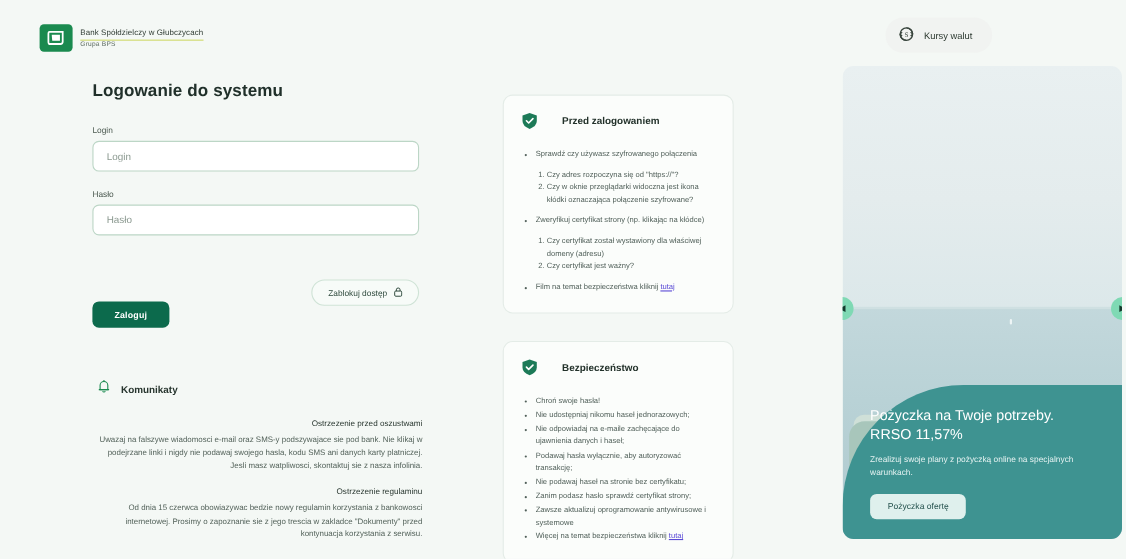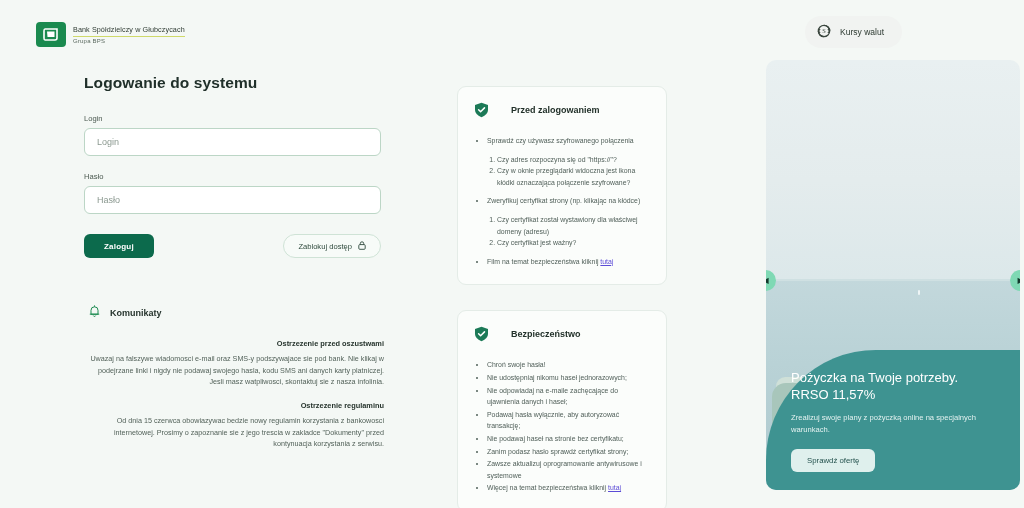--- a/index.html
+++ b/index.html
@@ -47,35 +47,35 @@
     padding: 0 12px; font-size: 9px; color: #3b4a41;
     font-family: "Liberation Sans", sans-serif; outline: none;
   }
   .field-input::placeholder { color: #8b9990; }
   .form-gap-1 { height: 22px; }
   .form-gap-2 { height: 16px; }
   .btn-row { display: flex; align-items: center; justify-content: space-between; width: 297px; margin-top: 20px; }
   .btn-login {
     background: #0c6a4c; color: #ffffff; border: none; border-radius: 6px;
     height: 24px; padding: 0 20px; font-size: 8px; font-weight: 700;
-    cursor: pointer; font-family: "Liberation Sans", sans-serif; letter-spacing: .2px;
+    cursor: pointer; font-family: "Liberation Sans", sans-serif; letter-spacing: .2px; margin-top: 40px;
   }
   .btn-block {
     background: #f7fbf8; color: #2f4a3d; border: 1px solid #cfe3d6; border-radius: 14px;
     height: 24px; padding: 0 14px; font-size: 7.6px;
     display: flex; align-items: center; gap: 6px; cursor: pointer;
     font-family: "Liberation Sans", sans-serif;
   }
 
   
   .notices { margin-top: 46px; width: 300px; text-align: right; }
   .notices-head { display: flex; align-items: center; gap: 9px; margin-bottom: 17px; padding-left: 4px; }
   .notices-head .ttl { font-size: 9px; font-weight: 700; color: #27352e; }
   .notice-block { margin-bottom: 13px; }
-  .notice-title { font-size: 7.4px; font-weight: 700; color: #27352e; margin-bottom: 5px; }
+  .notice-title { font-size: 7.4px; font-weight: 400; color: #27352e; margin-bottom: 5px; }
   .notice-body { font-size: 7.2px; line-height: 1.62; color: #53625a; }
 
   
   .card {
     background: #fbfdfb; border: 1px solid #e4ece7; border-radius: 9px;
     padding: 15px 16px 16px 16px; width: 210px;
   }
   .card + .card { margin-top: 25px; }
   .card-head { display: flex; align-items: center; gap: 22px; margin-bottom: 17px; }
   .card-head .ttl { font-size: 9px; font-weight: 700; color: #22312a; }
@@ -296,21 +296,21 @@
           <div class="van-wheel wheel-a"></div>
           <div class="van-wheel wheel-b"></div>
         </div>
       </div>
 
       <div class="promo-overlay"></div>
 
       <div class="promo-inner">
         <div class="promo-title">Pożyczka na Twoje potrzeby. RRSO 11,57%</div>
         <div class="promo-sub">Zrealizuj swoje plany z pożyczką online na specjalnych warunkach.</div>
-        <button class="promo-btn">Sprawdź ofertę</button>
+        <button class="promo-btn">Pożyczka ofertę</button>
       </div>
 
       <button class="car-arrow car-prev">◀</button>
       <button class="car-arrow car-next">▶</button>
     </div>
   </div>
 
 </div>
 
 </body></html>

